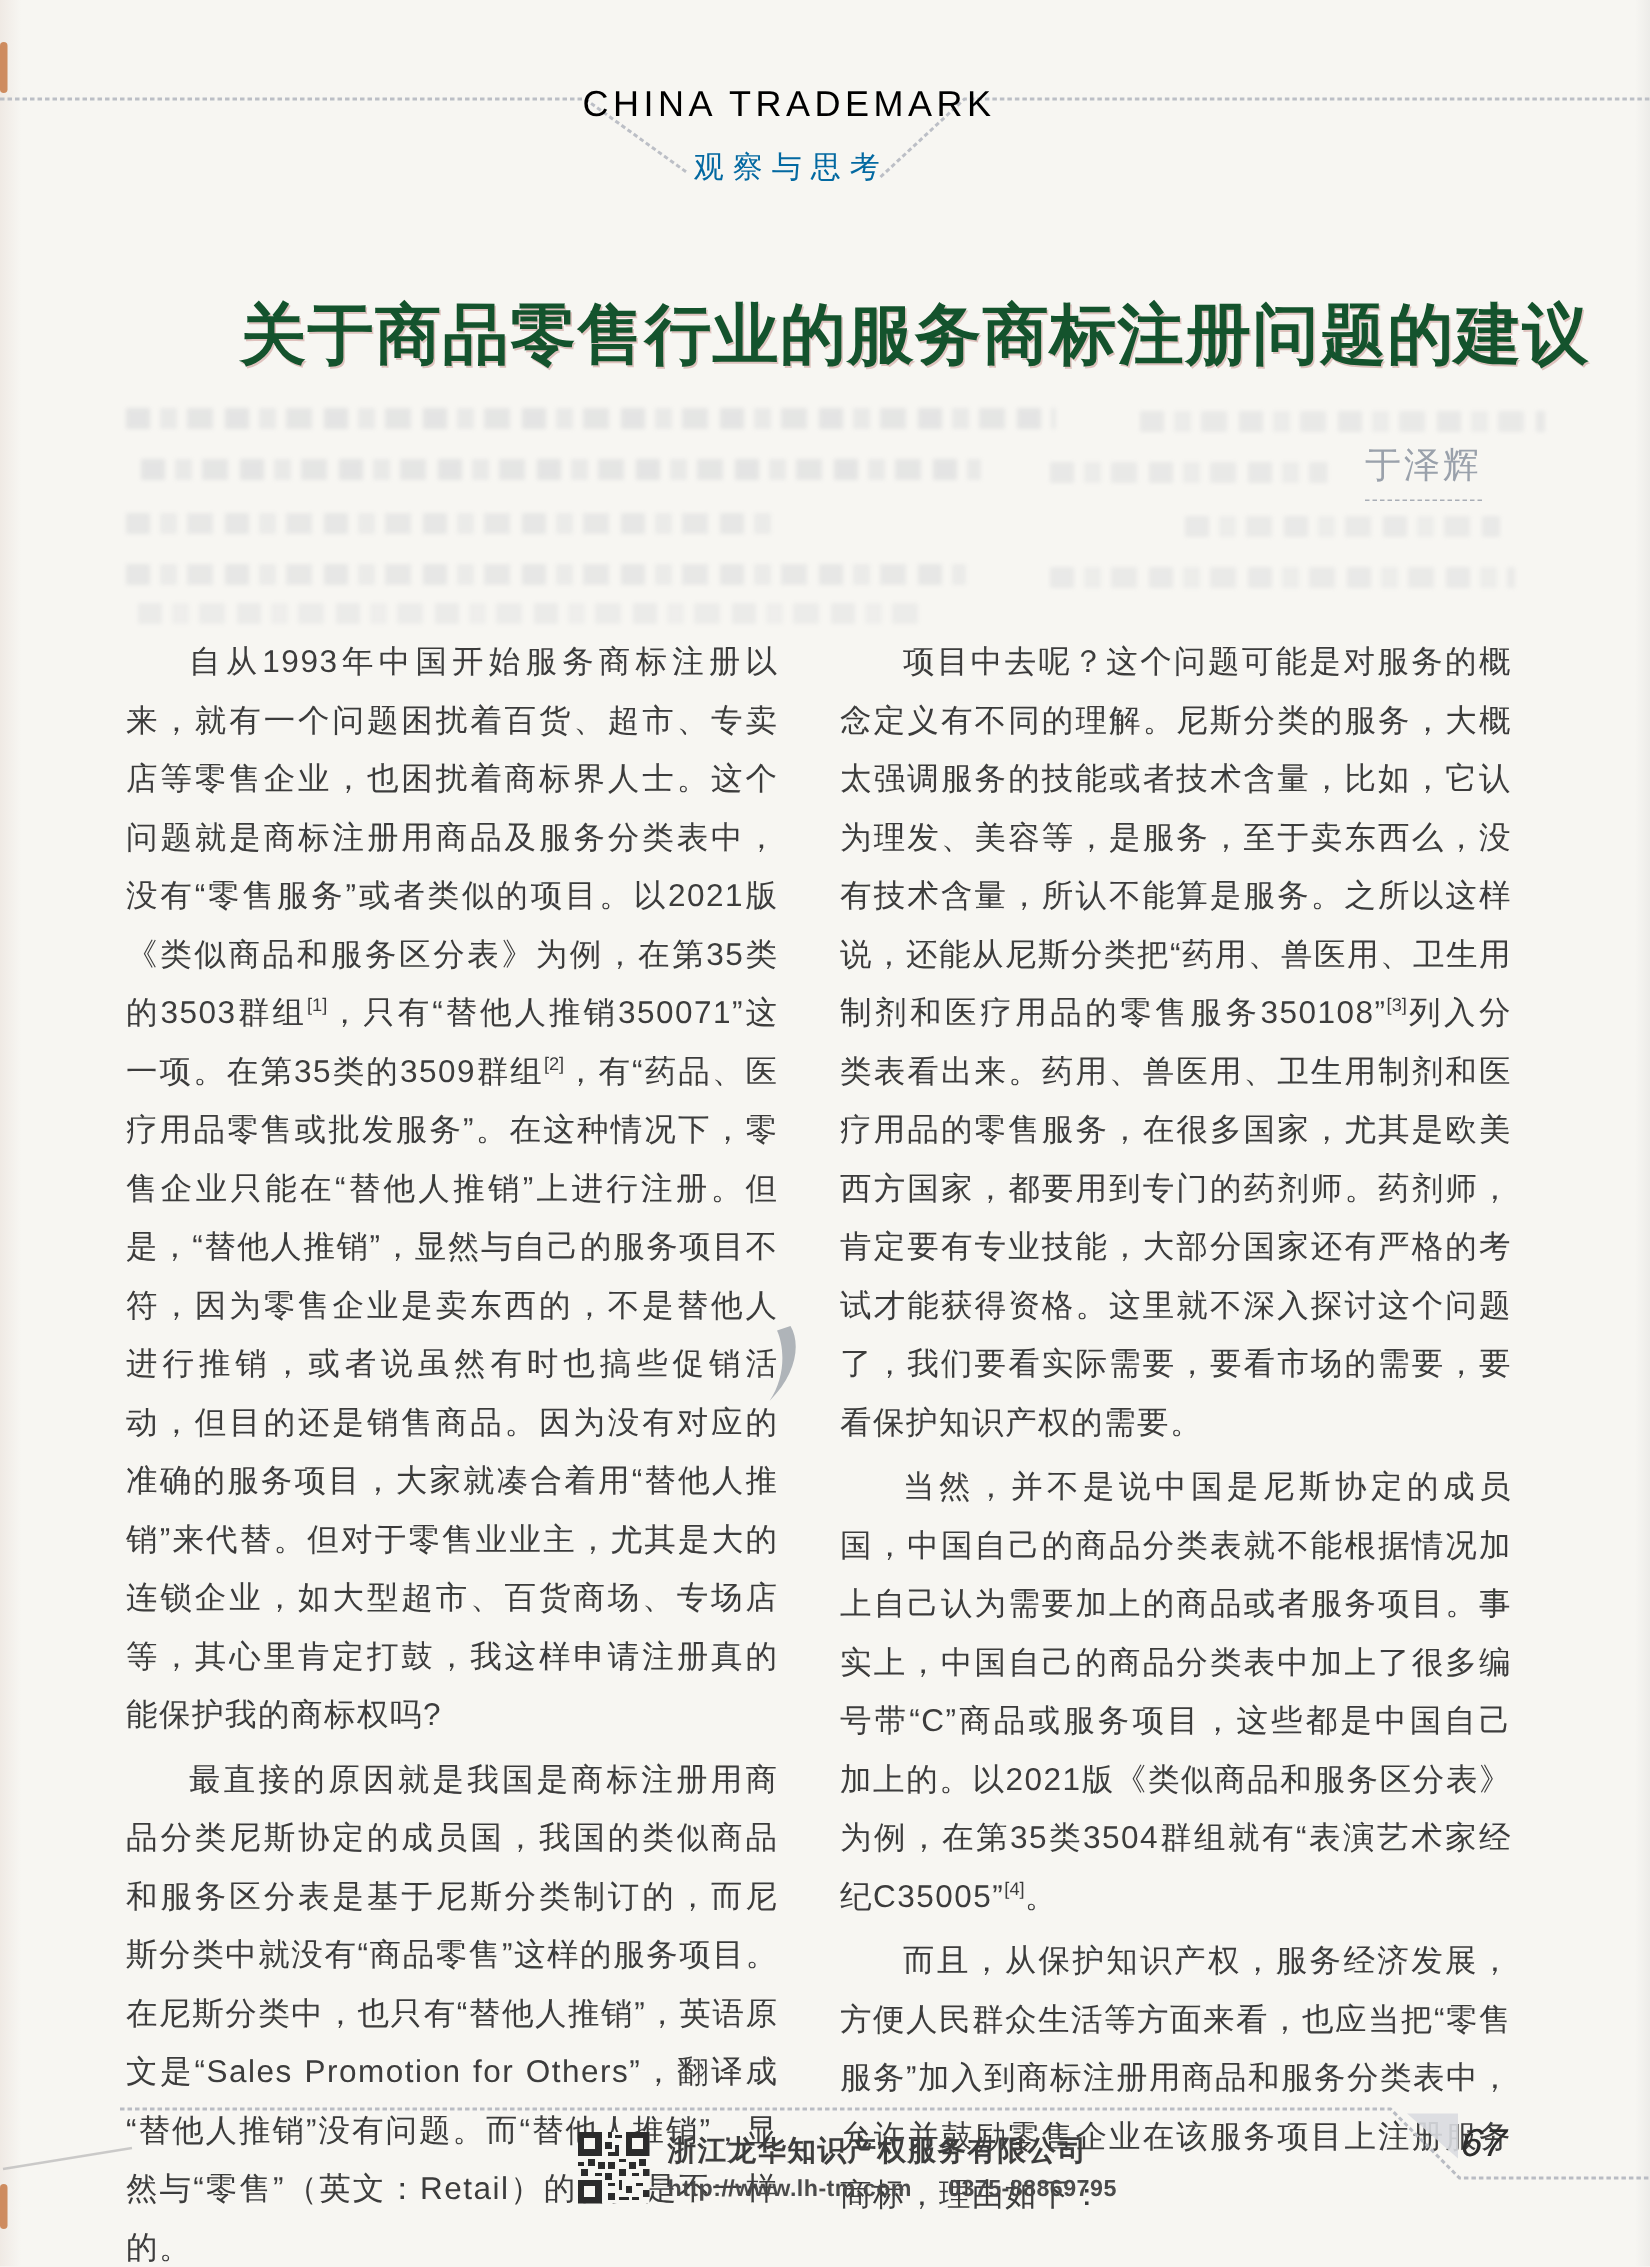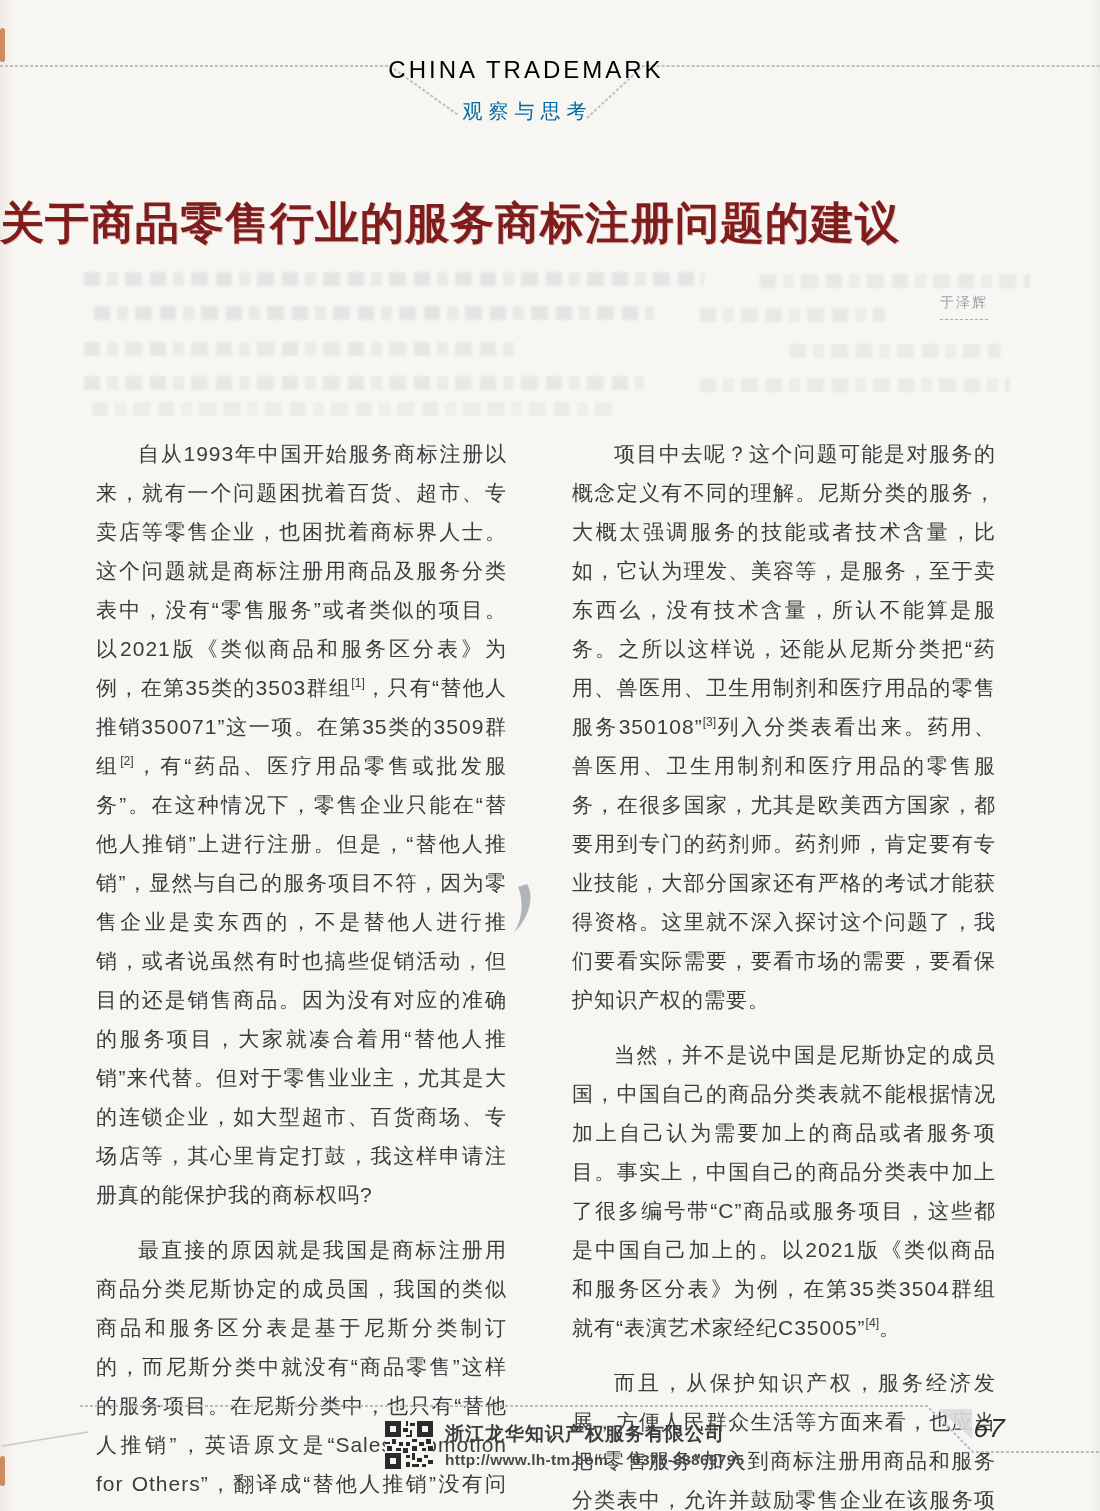--- a/index.html
+++ b/index.html
@@ -17,43 +17,43 @@
   .edge-mark.bottom{top:1456px;height:30px;}
 
   
   .hdr-line-svg{position:absolute;left:0;top:0;width:1100px;height:170px;pointer-events:none;}
   .magazine-name{position:absolute;left:370px;top:56px;width:312px;text-align:center;
     font-size:24px;letter-spacing:3px;color:#000000;}
   .section-name{position:absolute;left:420px;top:98px;width:215px;text-align:center;
     font-size:20px;letter-spacing:6px;color:#0369a1;}
 
   
-  .article-title{position:absolute;left:0;right:40px;top:194px;text-align:left;
+  .article-title{position:absolute;left:0;right:40px;top:194px;text-align:right;
     font-family:"Liberation Serif","DejaVu Serif",serif;font-weight:bold;
-    font-size:44px;color:#7f1d1d;letter-spacing:1px;
+    font-size:44px;color:#14532d;letter-spacing:1px;
     text-shadow:1px 1px 0 rgba(150,40,35,.25);}
   .article-author{position:absolute;right:112px;top:294px;
-    font-size:14px;color:#9aa1ab;letter-spacing:2px;
+    font-size:24px;color:#9aa1ab;letter-spacing:2px;
     border-bottom:1px dashed #a9aeb6;padding-bottom:7px;}
 
   
   .ghost{position:absolute;height:14px;pointer-events:none;
     background:repeating-linear-gradient(90deg,
       rgba(150,156,168,.55) 0 16px,transparent 16px 23px,
       rgba(150,156,168,.40) 23px 34px,transparent 34px 41px,
       rgba(150,156,168,.50) 41px 58px,transparent 58px 66px);
     filter:blur(1.3px);opacity:.35;}
 
   
   .col{position:absolute;top:418px;color:#3c3c3c;
     font-size:21px;line-height:39px;letter-spacing:1px;
     text-align:justify;}
   .col-left{left:80px;width:443px;}
   .col-right{left:556px;width:456px;}
-  .col p{margin:16px;text-indent:2em;}
+  .col p{margin:4px;text-indent:2em;}
   .col sup{font-size:0.58em;line-height:0;vertical-align:super;letter-spacing:0;}
 
   
   .gutter-artifact{position:absolute;left:505px;top:880px;pointer-events:none;}
   .pencil-mark{position:absolute;left:0;top:1424px;pointer-events:none;}
 
   
   .ftr-line-svg{position:absolute;left:0;top:1394px;width:1100px;height:75px;pointer-events:none;}
   .page-number{position:absolute;left:974px;top:1413px;font-size:26px;font-style:italic;
     color:#2d2d2d;transform:skewX(-6deg);letter-spacing:1px;}

